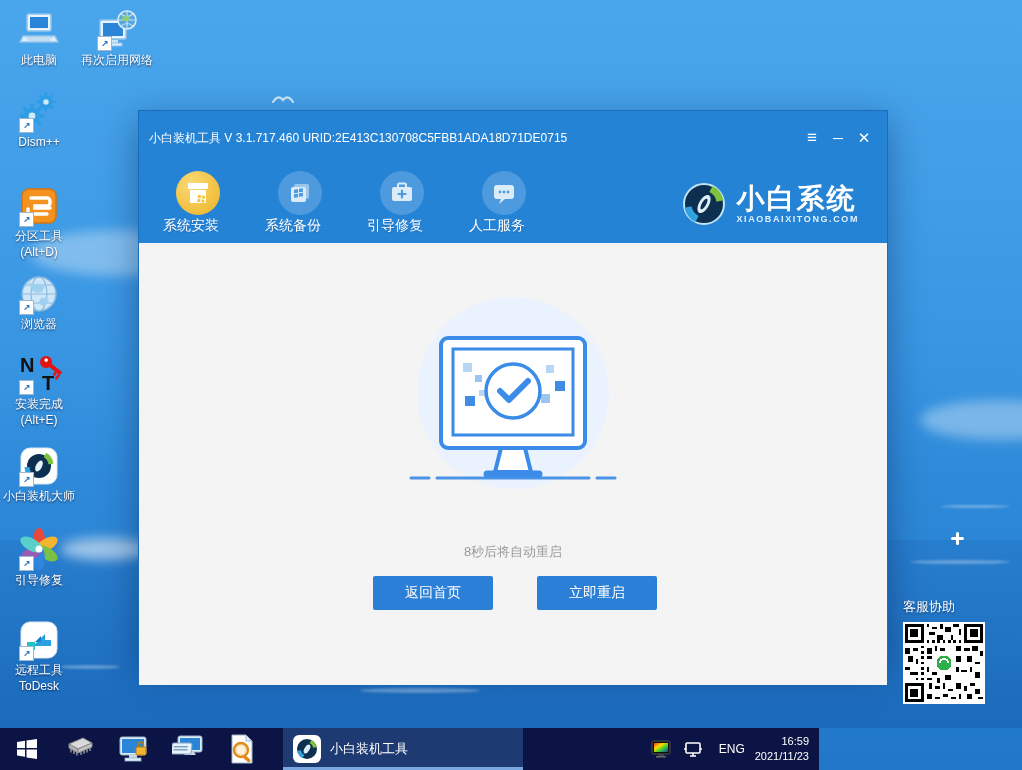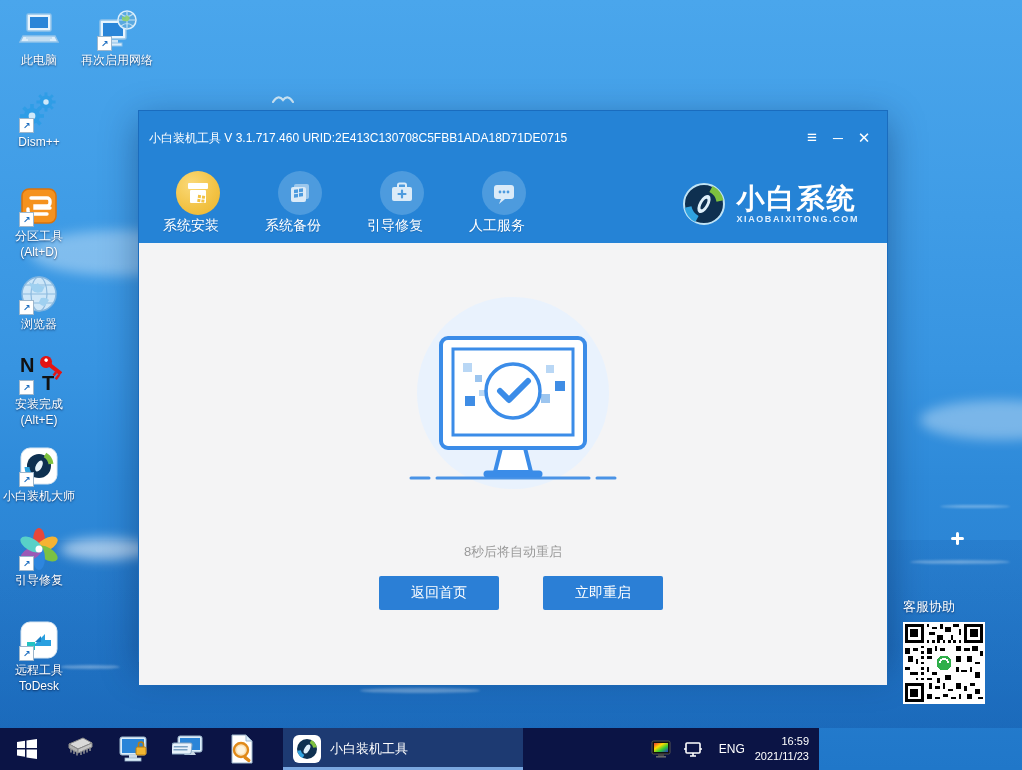--- a/index.html
+++ b/index.html
@@ -40,21 +40,21 @@
   #brand{position:absolute;right:28px;top:17px;display:flex;align-items:center;}
   #brand .btxt{margin-left:10px;}
   #brand .bname{color:#ffffff;font-size:28px;font-weight:bold;letter-spacing:2px;line-height:1.05;}
   #brand .bdomain{color:#dff0ff;font-size:9px;letter-spacing:1.6px;font-weight:bold;}
   
   #content{position:relative;height:442px;background:#f4f4f5;}
   #illus{position:absolute;left:244px;top:50px;}
   #msg{position:absolute;left:0;top:274px;width:100%;text-align:center;
     color:#2b7fd6;font-size:16px;}
   #countdown{position:absolute;left:0;top:300px;width:100%;text-align:center;color:#9a9a9a;font-size:13px;}
-  #btnrow{position:absolute;left:8px;top:333px;width:100%;display:flex;justify-content:center;gap:44px;}
+  #btnrow{position:absolute;left:2px;top:333px;width:100%;display:flex;justify-content:center;gap:44px;}
   .blue-btn{width:120px;height:34px;background:#2b7fd6;color:#fff;font-size:14px;border:none;
     border-radius:2px;cursor:pointer;display:flex;align-items:center;justify-content:center;
     font-family:inherit;}
   
   #qrpanel{position:absolute;left:903px;top:598px;width:86px;}
   #qrtitle{color:#fff;font-size:13px;text-shadow:0 1px 2px rgba(0,20,60,.6);margin-bottom:6px;}
   #qrbox{width:82px;height:82px;background:#fff;padding:2px;box-sizing:border-box;}
   
   #taskbar{position:absolute;left:0;bottom:0;width:819px;height:42px;background:#0b1445;}
   .tb-btn{position:absolute;top:0;height:42px;display:flex;align-items:center;justify-content:center;

